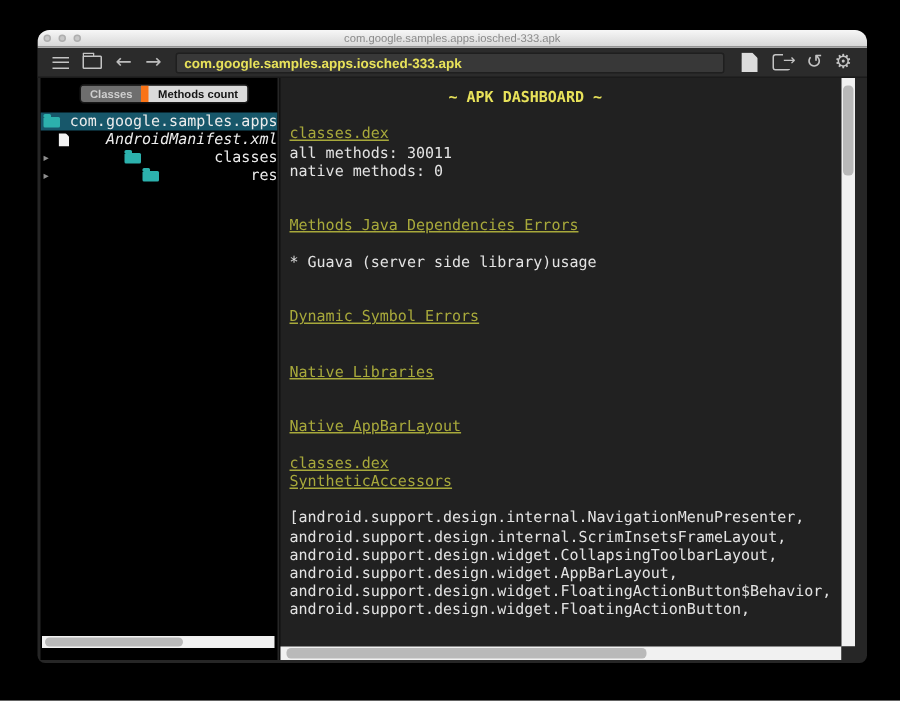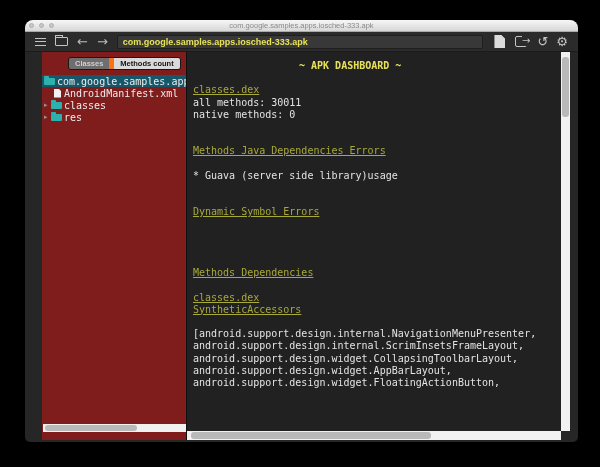--- a/index.html
+++ b/index.html
@@ -31,29 +31,29 @@
                 line-height:12px; padding:0 5px; white-space:nowrap; overflow:hidden; }
   .icon-doc { margin-left:11px; width:11px; height:13px; background:#dcdcdc;
               clip-path:polygon(0 0,7px 0,11px 4px,11px 13px,0 13px); }
   .icon-export { margin-left:10px; width:12px; height:11px; border:1.5px solid #c4c4c4; border-radius:2px; position:relative; }
   .icon-export::after { content:"\2192"; position:absolute; right:-4px; top:-2px; font-size:10px;
                         color:#c4c4c4; background:#2b2b2b; line-height:11px; }
   .icon-history { margin-left:10px; font-size:13px; line-height:13px; }
   .icon-gear { margin-left:8px; font-size:13px; line-height:13px; }
 
   
-  .sidebar { position:absolute; left:17px; top:32px; width:158px; height:388px; background:#7f1d1d; overflow:hidden; }
+  .sidebar { position:absolute; left:2px; top:32px; width:158px; height:388px; background:#000000; overflow:hidden; }
   .tabs { display:inline-flex; margin:1px 0 0 26px; border-radius:3px; overflow:hidden;
           border:1px solid #171717; height:13px; }
   .tab { font-size:7.5px; font-weight:bold; line-height:11px; padding:0 6px; white-space:nowrap; }
   .tab.selected { background:#6e6e6e; color:#cfcfcf; }
   .tab.unselected { background:#dadada; color:#141414; border-left:5px solid #f97316; }
 
   .tree { margin-top:5px; font-family:"DejaVu Sans Mono", monospace; font-size:10px; color:#ececec; }
-  .tree-row { display:flex; align-items:center; height:12px; white-space:nowrap; }
+  .tree-row { display:flex; align-items:center; height:12px; white-space:nowrap;justify-content:space-between; }
   .tree-row.selected { background:var(--selection); }
   .tree-arrow { width:7px; font-family:"DejaVu Sans", sans-serif; font-size:7px; color:#8f8f8f; flex:none; }
   .icon-folder { width:11px; height:7px; background:var(--folder-teal); border-radius:1px; position:relative; margin-right:2px; flex:none; }
   .icon-folder::before { content:""; position:absolute; top:-2px; left:0; width:5px; height:2px;
                          background:var(--folder-teal); border-radius:1px 1px 0 0; }
   .icon-file { width:7px; height:9px; background:#f2f2f2; margin:0 3px 0 1px; flex:none;
                clip-path:polygon(0 0,4.5px 0,7px 2.5px,7px 9px,0 9px); }
   .side-hscroll { position:absolute; left:1px; bottom:8px; width:155px; height:8px; background:#f1f1f1; }
   .side-hscroll .thumb { position:absolute; left:2px; top:1px; width:92px; height:6px; background:#b9b9b9; border-radius:3px; }
 
@@ -103,21 +103,21 @@
     <div class="sidebar">
       <div class="tabs">
         <span class="tab selected">Classes</span>
         <span class="tab unselected">Methods count</span>
       </div>
       <div class="tree">
           <div class="tree-row selected" style="padding-left: 2px;">
             <span class="icon-folder"></span>
             <span>com.google.samples.apps</span>
           </div>
-          <div class="tree-row" style="padding-left: 11px;">
+          <div class="tree-row" style="padding-left: 11px; font-style: italic;">
             <span class="icon-file"></span>
             <span>AndroidManifest.xml</span>
           </div>
           <div class="tree-row" style="padding-left: 2px;">
             <span class="tree-arrow">▸</span>
             <span class="icon-folder"></span>
             <span>classes</span>
           </div>
           <div class="tree-row" style="padding-left: 2px;">
             <span class="tree-arrow">▸</span>
@@ -140,31 +140,33 @@
           <div class="cline blank">&nbsp;</div>
           <div class="cline blank">&nbsp;</div>
           <div class="cline header">Methods Java Dependencies Errors</div>
           <div class="cline blank">&nbsp;</div>
           <div class="cline text">* Guava (server side library)usage</div>
           <div class="cline blank">&nbsp;</div>
           <div class="cline blank">&nbsp;</div>
           <div class="cline header">Dynamic Symbol Errors</div>
           <div class="cline blank">&nbsp;</div>
           <div class="cline blank">&nbsp;</div>
+          <div class="cline header">Native Libraries</div>
           <div class="cline blank">&nbsp;</div>
           <div class="cline blank">&nbsp;</div>
-          <div class="cline header">Methods Dependencies</div>
+          <div class="cline header">Native AppBarLayout</div>
           <div class="cline blank">&nbsp;</div>
           <div class="cline header">classes.dex</div>
           <div class="cline header">SyntheticAccessors</div>
           <div class="cline blank">&nbsp;</div>
           <div class="cline text">[android.support.design.internal.NavigationMenuPresenter,</div>
           <div class="cline text">android.support.design.internal.ScrimInsetsFrameLayout,</div>
           <div class="cline text">android.support.design.widget.CollapsingToolbarLayout,</div>
           <div class="cline text">android.support.design.widget.AppBarLayout,</div>
+          <div class="cline text">android.support.design.widget.FloatingActionButton$Behavior,</div>
           <div class="cline text">android.support.design.widget.FloatingActionButton,</div>
         </div>
       <div class="vscroll">
         <div class="thumb"></div>
       </div>
       <div class="hscroll">
         <div class="thumb"></div>
       </div>
       <div class="scroll-corner"></div>
     </div>

